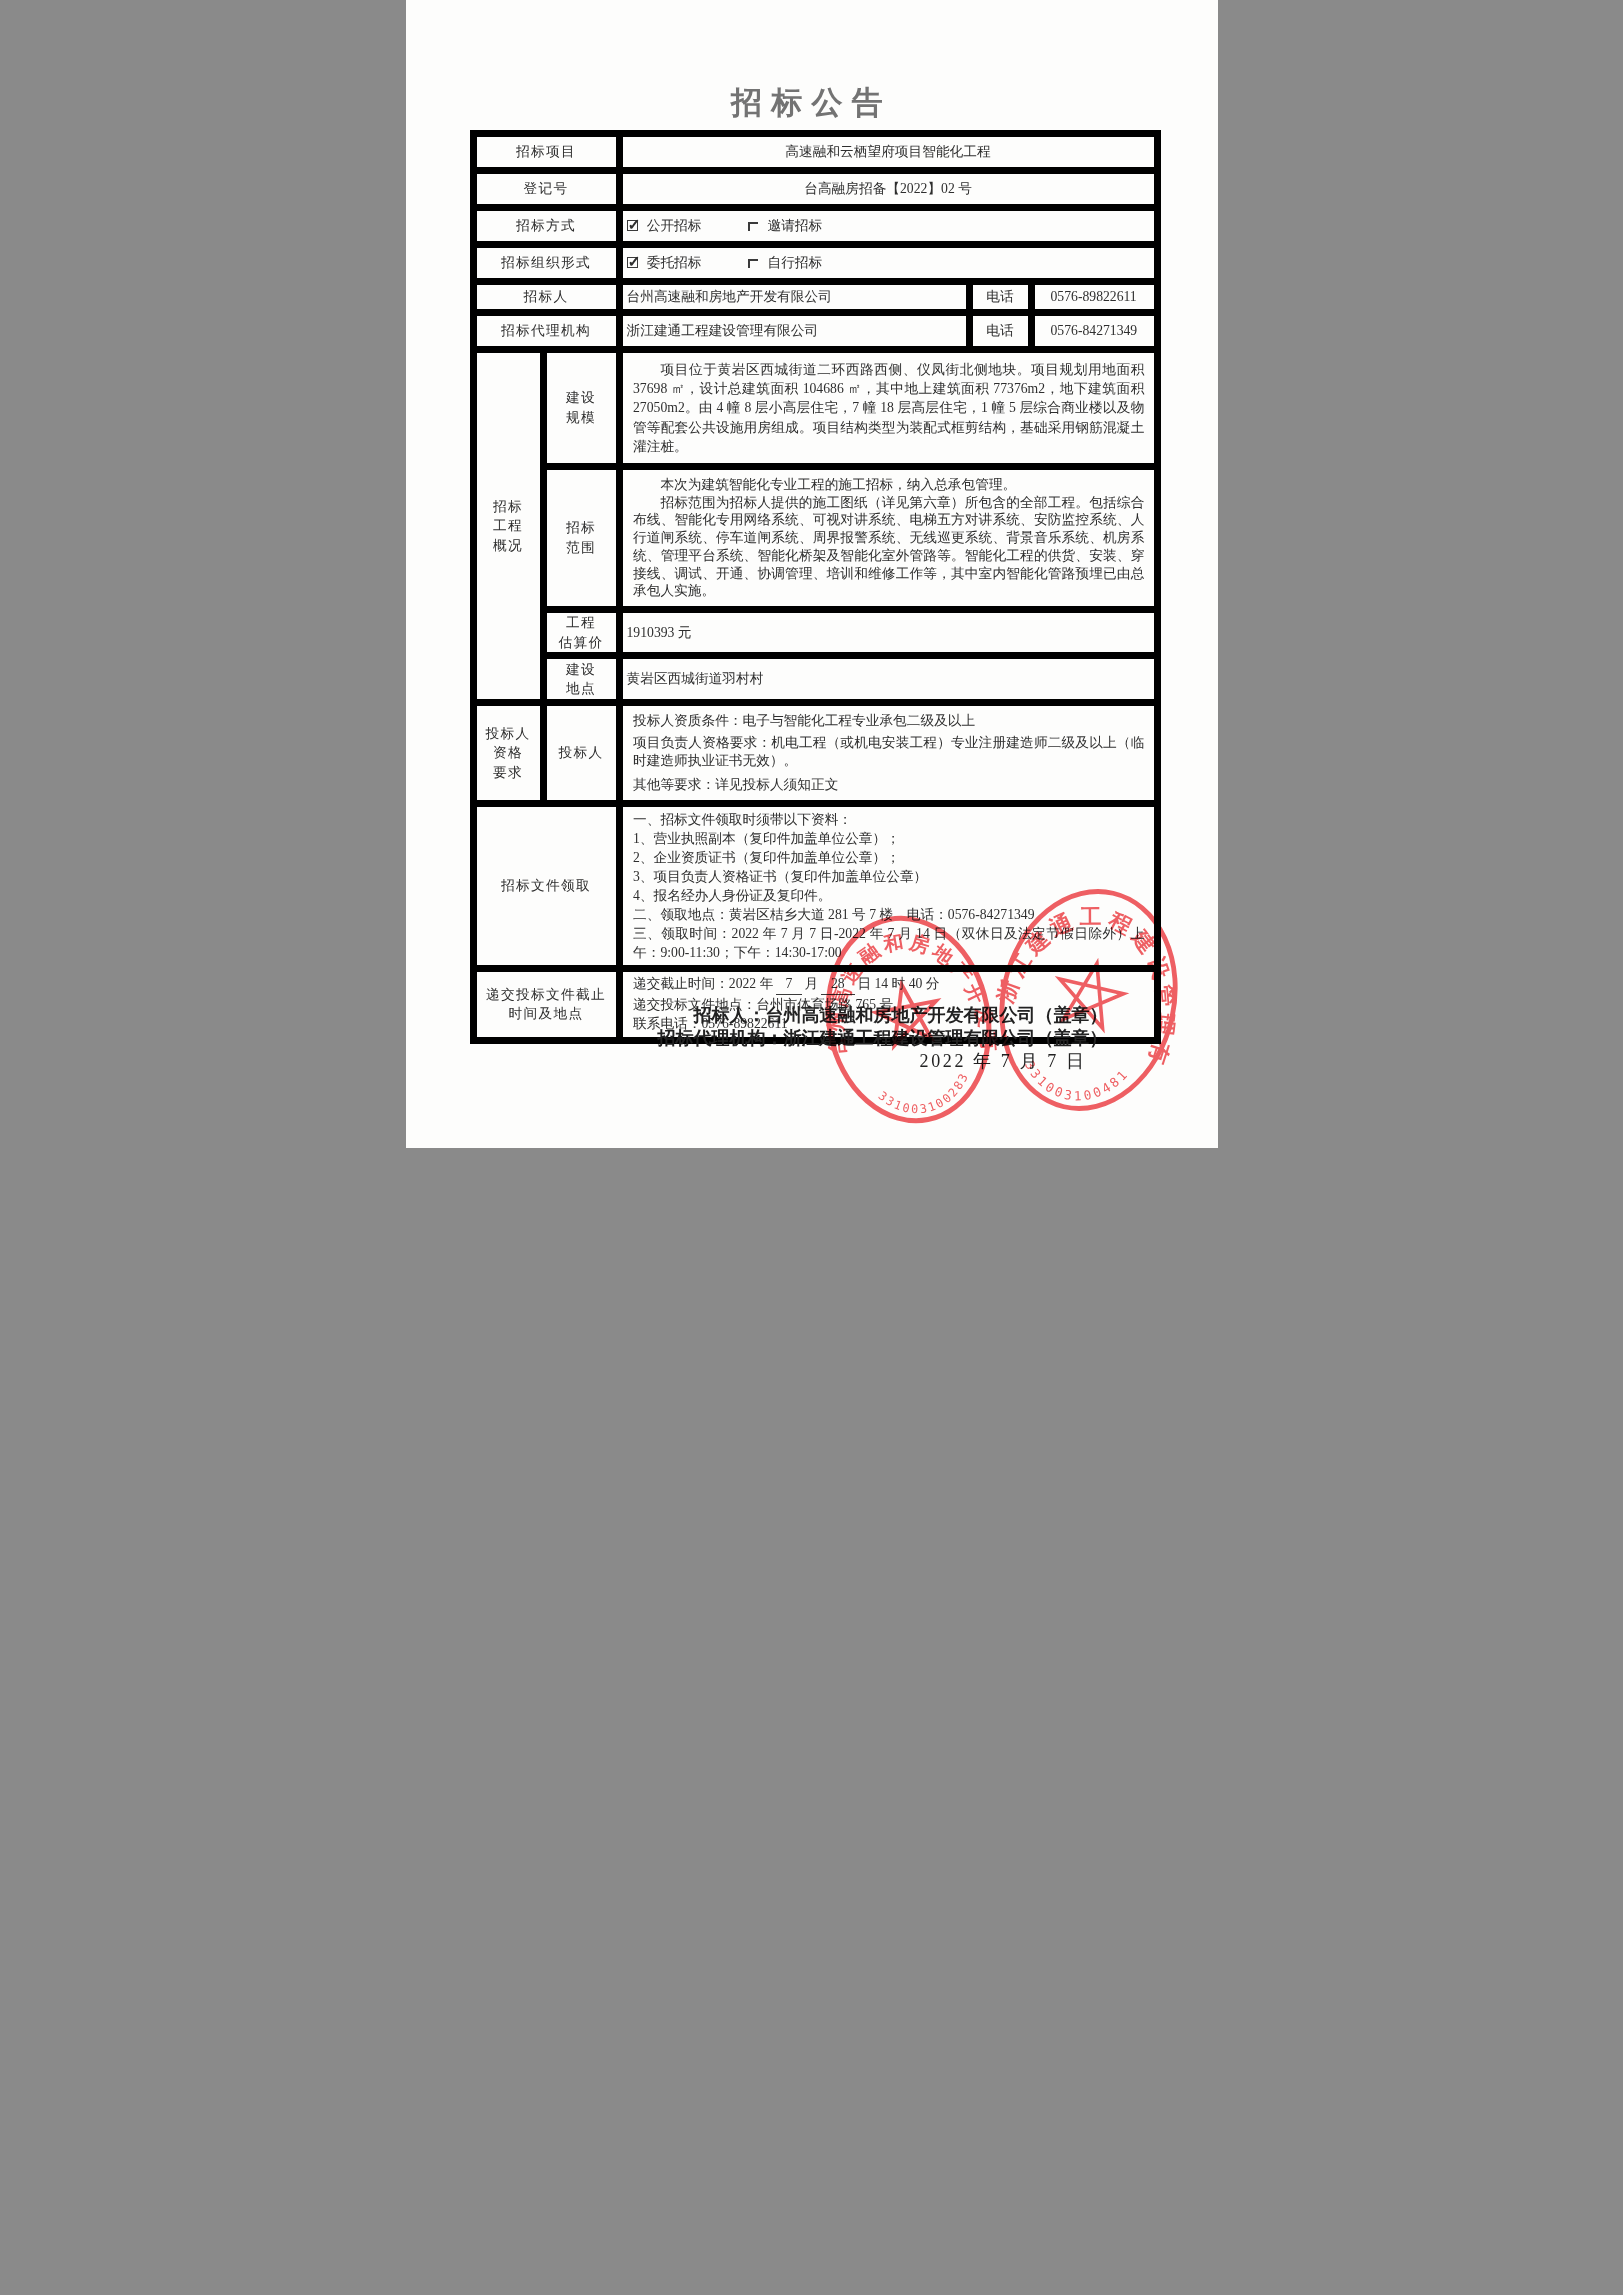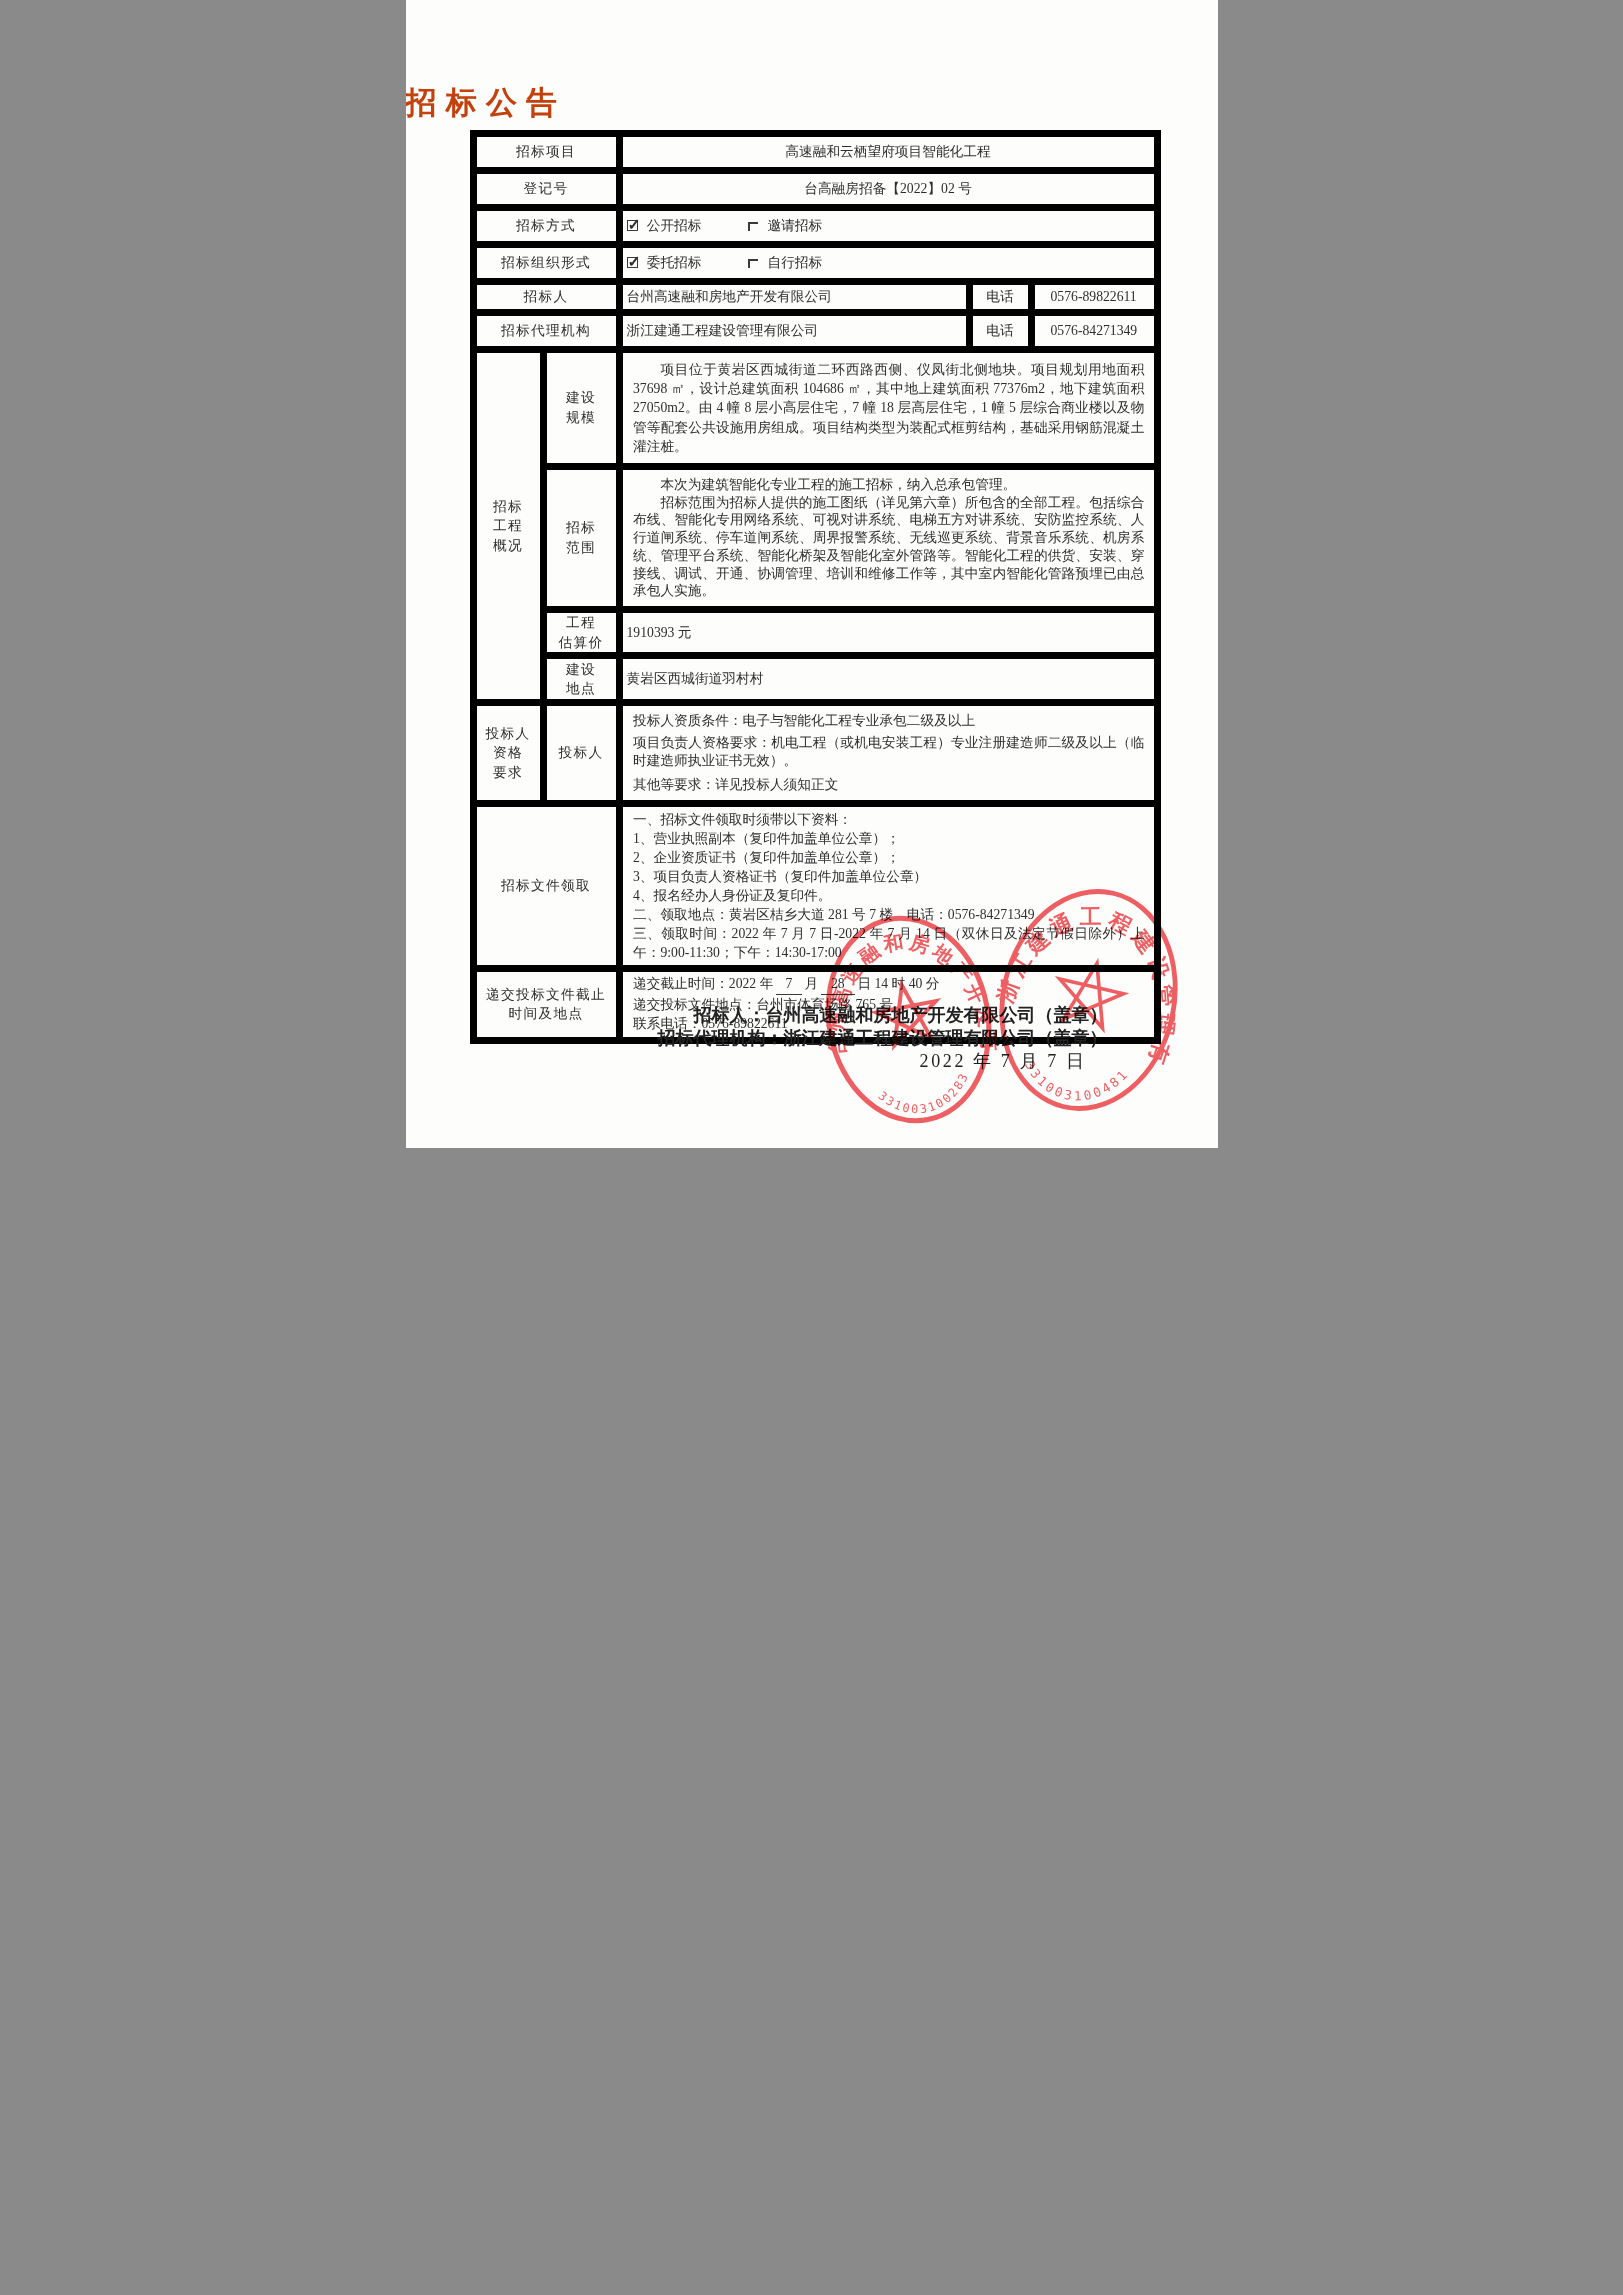--- a/index.html
+++ b/index.html
@@ -8,23 +8,23 @@
     position:relative;
     width:812px; height:1148px;
     margin:0 auto;
     background:#fdfdfc;
     font-family:"Liberation Serif","DejaVu Serif",serif;
     color:#2b2b2b;
     overflow:hidden;
   }
   .doc-title {
     position:absolute; top:82px; left:0; width:100%;
-    text-align:left;
+    text-align:center;
     font-size:31px; font-weight:bold; letter-spacing:9.2px;
-    color:#c2410c;
+    color:#737373;
     font-family:"Liberation Sans","DejaVu Sans",sans-serif;
   }
   table.main {
     position:absolute; top:130px; left:64px;
     width:684px;
     border-collapse:collapse;
     table-layout:fixed;
     font-size:13.7px;
     color:#2e2e2e;
   }

